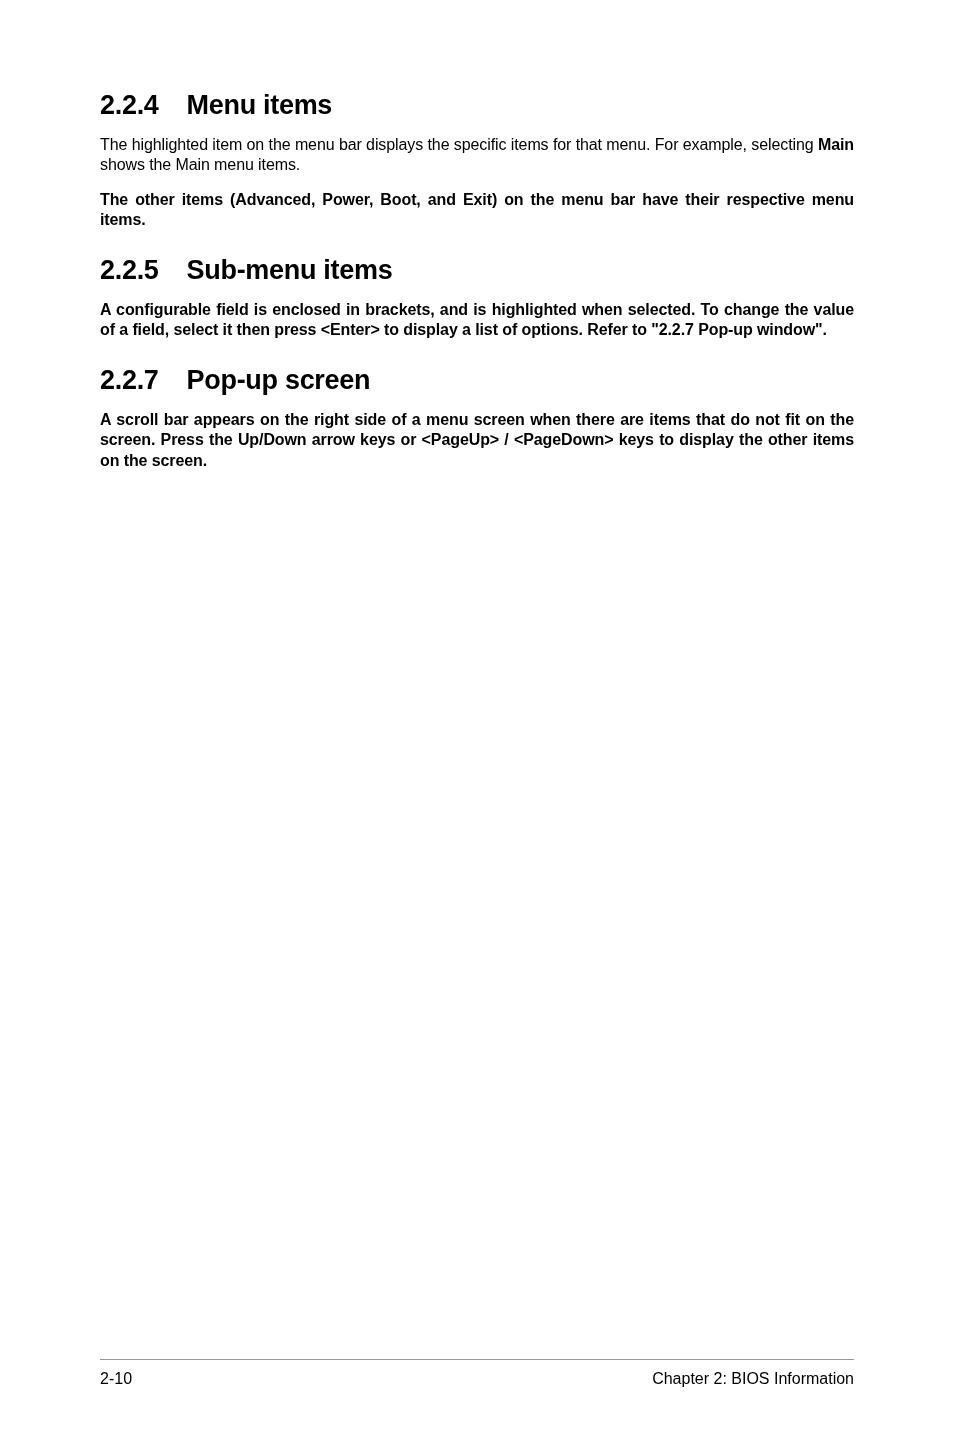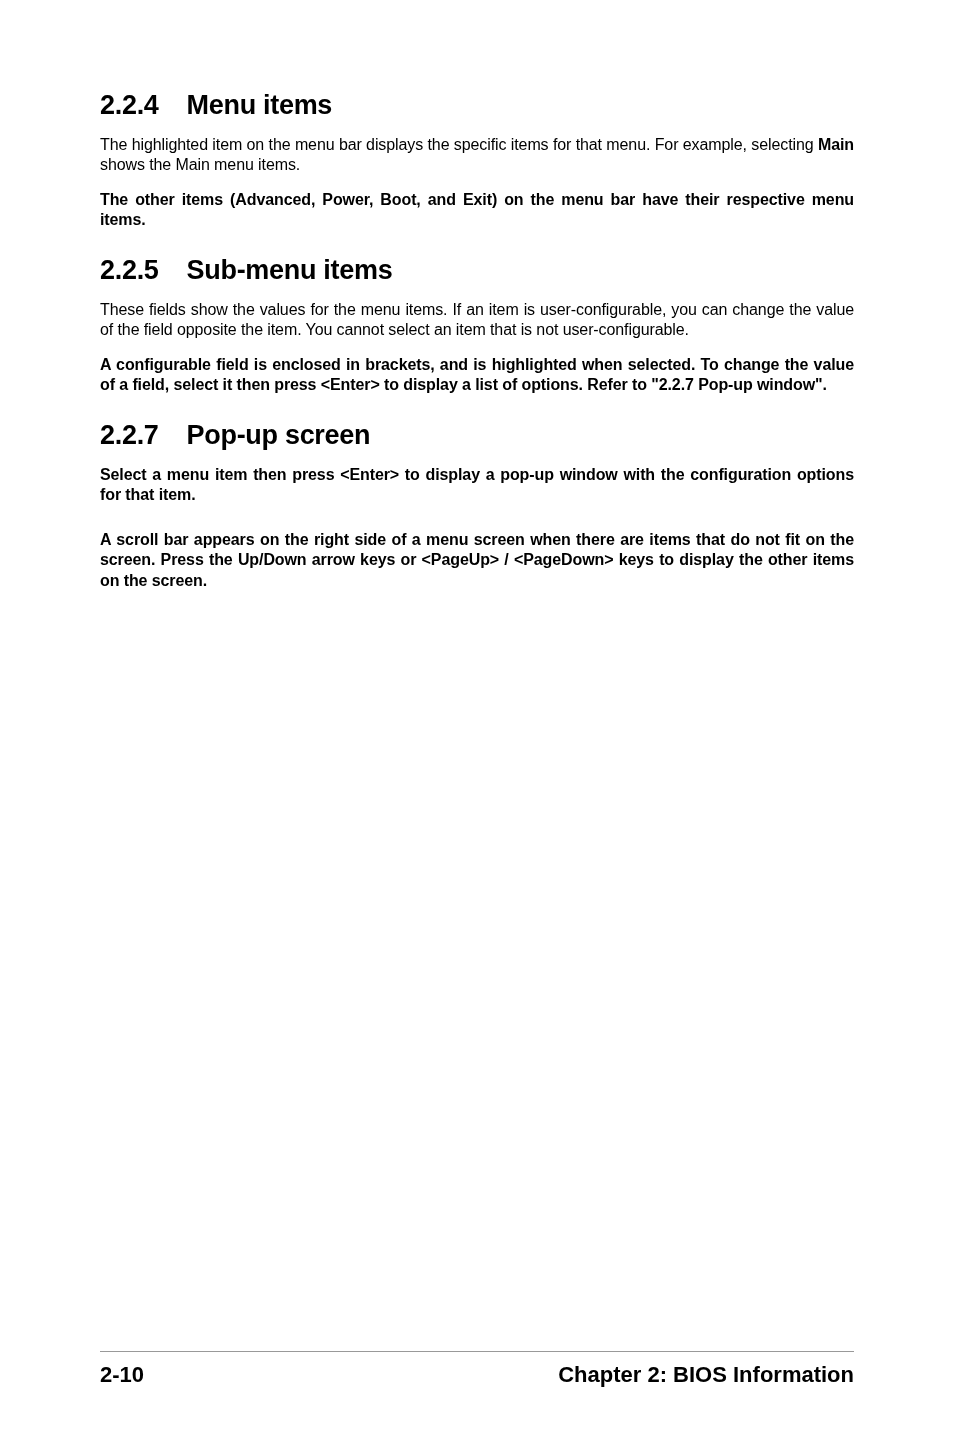--- a/index.html
+++ b/index.html
@@ -46,48 +46,46 @@
     .bold {
       font-weight: bold;
     }
     .footer-line {
       border-top: 1px solid #999;
       margin-bottom: 10px;
     }
     .footer {
       display: flex;
       justify-content: space-between;
-      font-size: 22px;
-      font-weight: bold;
+      font-size: 16px;
+      font-weight: normal;
     }
   </style>
 </head>
 <body>
 
 <div class="content">
 
   <h2>
     <span class="sec-num">2.2.4</span><span>Menu items</span>
   </h2>
   <p>
     <span>The highlighted item on the menu bar displays the specific items for that menu. For example, selecting </span><span class="bold">Main</span><span> shows the Main menu items.</span>
   </p>
   <p class="last">The other items (Advanced, Power, Boot, and Exit) on the menu bar have their respective menu items.</p>
 
   <h2>
     <span class="sec-num">2.2.5</span><span>Sub-menu items</span>
   </h2>
 
-  <p>These fields show the values for the menu items. If an item is user-configurable, you can change the value of the field opposite the item. You cannot select an item that is not user-configurable.</p>
   <p class="last">A configurable field is enclosed in brackets, and is highlighted when selected. To change the value of a field, select it then press &lt;Enter&gt; to display a list of options. Refer to "2.2.7 Pop-up window".</p>
 
   <h2>
     <span class="sec-num">2.2.7</span><span>Pop-up screen</span>
   </h2>
-  <p class="last">Select a menu item then press &lt;Enter&gt; to display a pop-up window with the configuration options for that item.</p>
 
   <p class="last">A scroll bar appears on the right side of a menu screen when there are items that do not fit on the screen. Press the Up/Down arrow keys or &lt;PageUp&gt; / &lt;PageDown&gt; keys to display the other items on the screen.</p>
 
 
 </div>
 
 <div>
   <div class="footer-line"></div>
   <div class="footer">
     <span>2-10</span>

